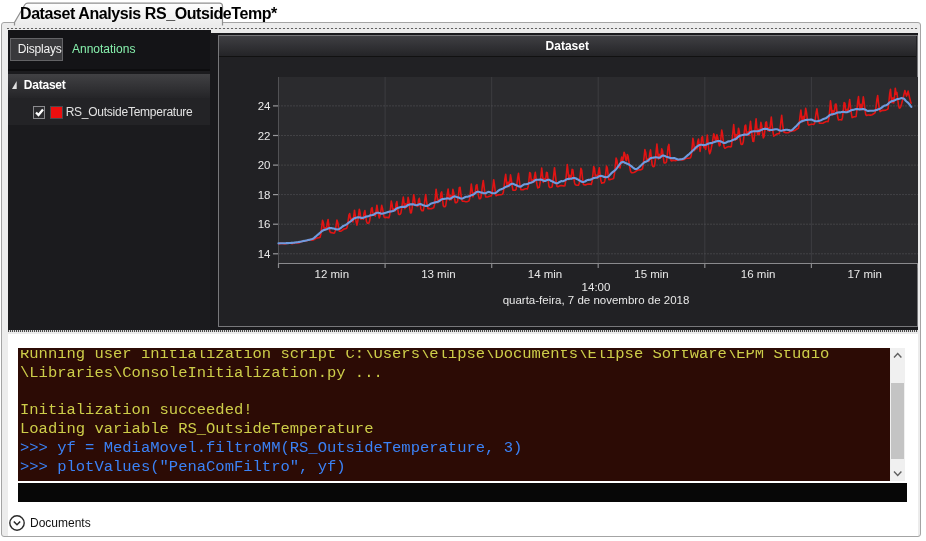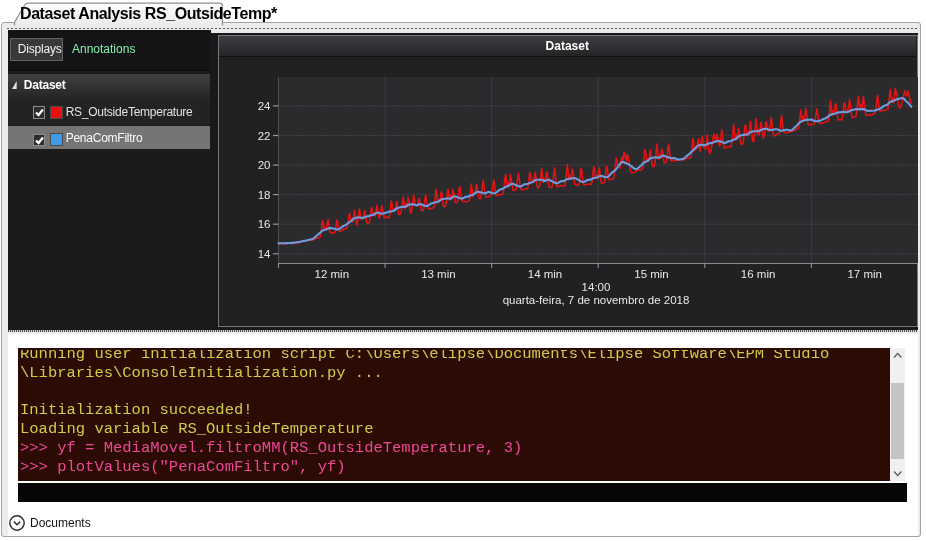--- a/index.html
+++ b/index.html
@@ -20,21 +20,21 @@
 .tlab { position:absolute; left:58.2px; font-size:12px; letter-spacing:-0.25px; color:#e2e2e2; white-space:nowrap; }
 #chartpanel { left:210px; top:5.2px; width:700.5px; height:292.3px; background:#212124; border:1.5px solid #77777a; }
 #chead { left:0; top:0; width:697.5px; height:21px; background:linear-gradient(#3f3f43,#242427); border-bottom:1px solid #111; }
 #chead span { position:absolute; left:0; width:100%; text-align:center; top:3px; font-size:12px; font-weight:bold; color:#fff; }
 #whitesec { left:7.5px; top:334px; width:910.5px; height:201.5px; background:#fff; }
 #console { left:10px; top:13.5px; width:872px; height:133px; background:#2c0b05; overflow:hidden;
   font-family:"Liberation Mono",monospace; font-size:15.5px; line-height:18.9px; white-space:pre; }
 #console .clip { margin-top:2.9px; height:129.6px; overflow:hidden; }
 #console .inner { margin:-5.73px 0 0 2.5px; }
 #console .y { color:#cdcd49; }
-#console .g { color:#ec4899; }
+#console .g { color:#3b82f6; }
 #sbar { left:882px; top:13.5px; width:15.5px; height:133px; background:#f0f0f0; }
 #sbar .thumb { position:absolute; left:1px; top:35px; width:13.5px; height:76px; background:#c4c4c4; }
 #inputbar { left:10.5px; top:148.5px; width:888.5px; height:19.5px; background:#070707; }
 #scripting { left:22.5px; top:181.5px; font-size:12px; color:#111; }
 </style></head><body>
 <svg class="abs" style="left:0;top:0;z-index:5" width="240" height="27">
     <defs>
       <linearGradient id="tg" x1="0" y1="0" x2="0" y2="1">
         <stop offset="0" stop-color="#fefefe"></stop>
         <stop offset="1" stop-color="#ebebeb"></stop>
@@ -58,29 +58,20 @@
           <span>Dataset</span>
         </div>
       <div class="trow abs" style="top:27px;height:27px;background:#232326;text-align:center;">
         <span class="cb" style="top:8px">
             <svg width="11" height="11" style="position:absolute;left:0px;top:0px">
               <path d="M2 5.5 L4.5 8 L9 2.5" stroke="#fff" stroke-width="2.3" fill="none"></path>
             </svg>
           </span>
         <span class="sw" style="top:7.5px;background:#ec0f0f;"></span>
         <span class="tlab" style="top:6.7px">RS_OutsideTemperature</span>
-      </div>
-      <div class="trow abs" style="top:55.3px;height:23.2px;background:#757578;">
-        <span class="cb" style="top:7.3px">
-            <svg width="11" height="11" style="position:absolute;left:0px;top:0px">
-              <path d="M2 5.5 L4.5 8 L9 2.5" stroke="#fff" stroke-width="2.3" fill="none"></path>
-            </svg>
-          </span>
-        <span class="sw" style="top:7px;background:#3f9bea;"></span>
-        <span class="tlab" style="top:4.6px;color:#fafafa;">PenaComFiltro</span>
       </div>
     </div>
   </div>
   <div id="chartpanel" class="abs">
     <div id="chead" class="abs">
         <span>Dataset</span>
       </div>
   </div>
   <svg class="abs" style="left:0;top:0" width="910" height="301" viewBox="7.5 30 910 301">
 <rect x="278.0" y="77.0" width="639.5" height="186.5" fill="#2b2b2e"></rect>

